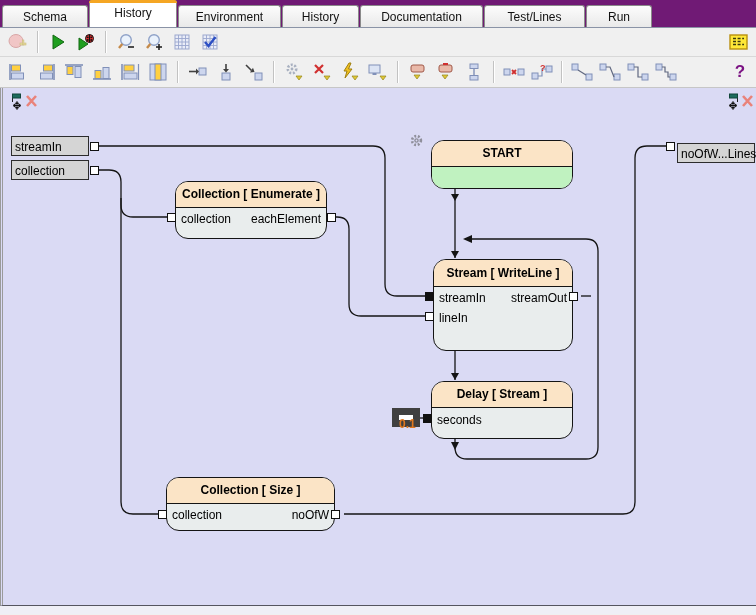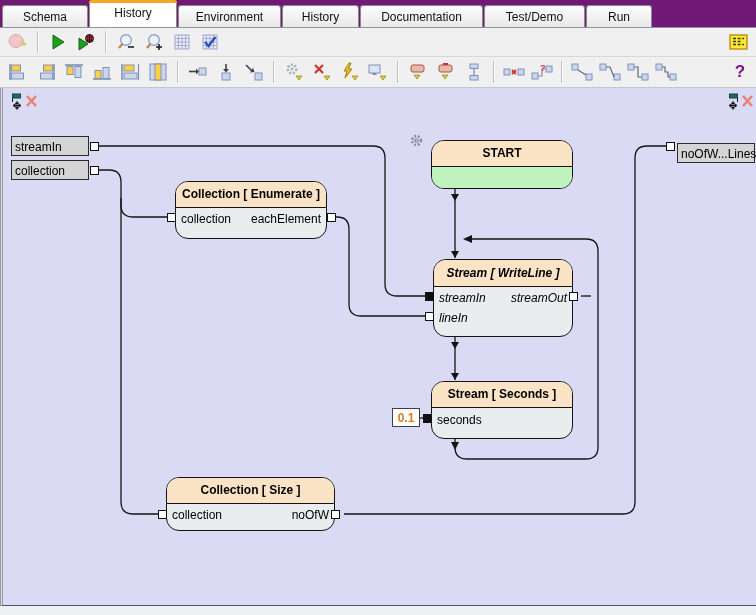--- a/index.html
+++ b/index.html
@@ -36,41 +36,41 @@
   .node{position:absolute;border:1.5px solid #141414;border-radius:13px;background:#E9EDED;overflow:hidden;box-sizing:border-box;}
   .node .hd{background:#FBE4C6;border-bottom:1px solid #141414;text-align:center;font-size:12px;font-weight:bold;color:#000000;}
   .node .bd{position:relative;width:100%;height:100%;}
   .node.start .bd-green{background:#C0F2C0;position:absolute;left:0;right:0;bottom:0;}
   .plabel{position:absolute;font-size:12px;color:#000;height:16px;line-height:16px;white-space:nowrap;}
   .plabel.r{}
 
   .conn{position:absolute;width:7px;height:7px;background:#FFFFFF;border:1px solid #101010;box-sizing:content-box;}
   .conn.filled{background:#101010;}
 
-  .constbox{position:absolute;width:28px;height:19px;background:#FFFFFF;border:1px solid #404040;
+  .constbox{position:absolute;width:28px;height:19px;background:#FFFFFF;border:7px solid #404040;
             font-size:12px;font-weight:bold;color:#E07820;text-align:center;line-height:19px;box-sizing:border-box;}
 
   .pinbtn,.xbtn{position:absolute;width:16px;height:18px;border:none;background:transparent;padding:0;}
   .gearwrap{position:absolute;width:15px;height:15px;}
 
   
   svg{display:block;}
 </style>
 </head>
 <body>
 
 <div class="app">
 
   <div class="tabbar">
     <div class="tab" style="width:86px">Schema</div>
     <div class="tab active" style="width:88px">History</div>
     <div class="tab" style="width:103px">Environment</div>
     <div class="tab" style="width:77px">History</div>
     <div class="tab" style="width:123px">Documentation</div>
-    <div class="tab" style="width:101px">Test/Demo</div>
+    <div class="tab" style="width:101px">Test/Lines</div>
     <div class="tab" style="width:66px">Run</div>
   </div>
 
   <div class="toolbar toolbar1">
     <button class="tbtn disabled">
       <svg width="20" height="18">
           <ellipse cx="8" cy="8" rx="7" ry="6.5" fill="#F2A5A5" stroke="#C46A6A"></ellipse>
           <rect x="12" y="10" width="6" height="2" fill="#E8D060" stroke="#A89020" stroke-width=".6"></rect>
           <rect x="14.3" y="7" width="1.6" height="5" fill="#E8D060" stroke="#A89020" stroke-width=".6"></rect>
         </svg>
@@ -378,34 +378,34 @@
     <div class="conn" style="left:164px;top:125px;"></div>
     <div class="conn" style="left:324px;top:125px;"></div>
 
     <div class="node start" style="left:428px;top:52px;width:142px;height:49px;">
       <div class="hd" style="height:25px;line-height:25px;">START</div>
       <div class="bd">
           <div class="bd-green" style="top:0;height:22px;"></div>
         </div>
     </div>
 
-    <div class="node" style="left:430px;top:171px;width:140px;height:78px;font-style:italic;">
+    <div class="node" style="left:430px;top:171px;width:140px;height:92px;">
       <div class="hd" style="height:26px;line-height:26px;">Stream [ WriteLine ]</div>
       <div class="bd">
         <span class="plabel" style="left:5px;top:3px;">streamIn</span>
         <span class="plabel" style="left:5px;top:23px;">lineIn</span>
         <span class="plabel r" style="right:5px;top:3px;">streamOut</span>
       </div>
     </div>
     <div class="conn filled" style="left:422px;top:204px;"></div>
     <div class="conn" style="left:422px;top:224px;"></div>
     <div class="conn" style="left:566px;top:204px;"></div>
 
     <div class="node" style="left:428px;top:293px;width:142px;height:58px;">
-      <div class="hd" style="height:25px;line-height:25px;">Stream [ Seconds ]</div>
+      <div class="hd" style="height:25px;line-height:25px;">Delay [ Stream ]</div>
       <div class="bd">
         <span class="plabel" style="left:5px;top:4px;">seconds</span>
       </div>
     </div>
     <div class="constbox" style="left:389px;top:320px;">0.1</div>
     <div class="conn filled" style="left:420px;top:326px;"></div>
 
     <div class="node" style="left:163px;top:389px;width:169px;height:54px;">
       <div class="hd" style="height:25px;line-height:25px;">Collection [ Size ]</div>
       <div class="bd">

